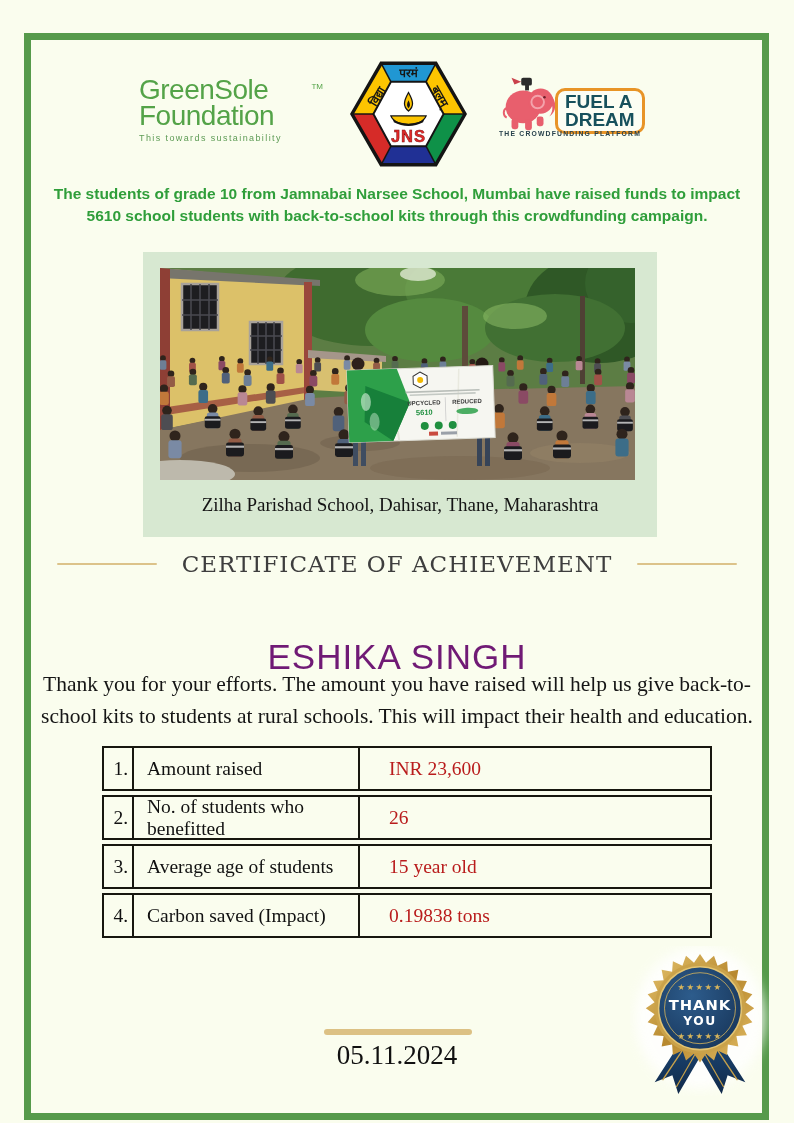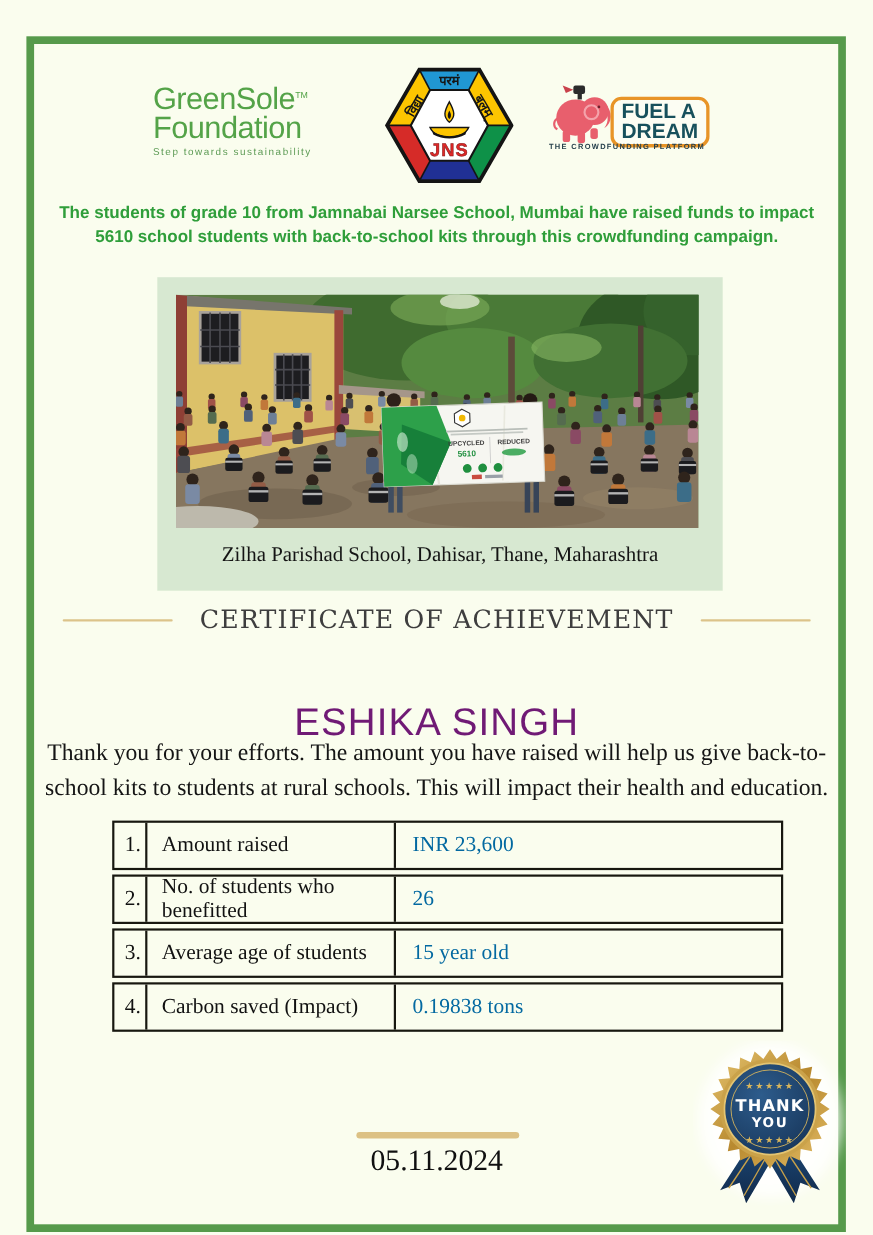--- a/index.html
+++ b/index.html
@@ -4,21 +4,21 @@
 <style>
   html,body{margin:0;padding:0;background:#fff;}
   .page{position:relative;width:794px;height:1123px;background:#fafdee;overflow:hidden;
         font-family:"Liberation Serif",serif;}
   .frame{position:absolute;left:24px;top:33px;width:745px;height:1087px;box-sizing:border-box;
          border:7px solid #569a4b;}
 
   
   .gs{position:absolute;left:139px;top:74px;width:150px;color:#54a348;font-family:"Liberation Sans",sans-serif;}
   .gs-name{font-size:28px;line-height:26px;letter-spacing:-0.5px;}
-  .gs-tm{font-size:8px;vertical-align:super;letter-spacing:0;}
+  .gs-tm{font-size:8px;vertical-align:super;letter-spacing:0;margin-left:43px;}
   .gs-tagline{font-size:9px;letter-spacing:1.4px;color:#5d9b55;margin-top:4px;white-space:nowrap;}
   .jns{position:absolute;left:350px;top:57px;width:117px;height:114px;}
   .fad{position:absolute;left:497px;top:70px;width:146px;height:72px;font-family:"Liberation Sans",sans-serif;}
   .fad-ele{position:absolute;left:0;top:4px;}
   .fad-box{position:absolute;left:58px;top:18px;border:3.5px solid #e89427;border-radius:10px;
            padding:2px 7px;color:#17505c;font-weight:800;font-size:19px;line-height:18px;background:#fcfdf3;}
   .fad-tagline{position:absolute;left:0;top:60px;width:146px;text-align:center;font-size:6.8px;
                letter-spacing:1.2px;font-weight:700;color:#27414c;white-space:nowrap;}
 
   .intro{position:absolute;left:52px;top:183px;width:690px;text-align:center;
@@ -38,21 +38,21 @@
              font-family:"Liberation Sans",sans-serif;font-size:35px;letter-spacing:1px;color:#701a75;margin-top:24px;}
   .message{position:absolute;left:40px;top:668px;width:714px;text-align:center;
            font-size:21.5px;line-height:32px;color:#151515;}
 
   .itable{position:absolute;left:102px;top:746px;width:610px;}
   .irow{display:flex;box-sizing:border-box;height:45px;border:2px solid #17170f;margin-bottom:4px;background:transparent;}
   .c-num{width:30px;border-right:2px solid #17170f;display:flex;align-items:center;justify-content:flex-end;
          padding-right:4px;box-sizing:border-box;font-size:19.5px;color:#111;}
   .c-label{width:226px;border-right:2px solid #17170f;display:flex;align-items:center;
            padding-left:13px;box-sizing:border-box;font-size:19.5px;color:#111;}
-  .c-value{flex:1;display:flex;align-items:center;padding-left:15px;box-sizing:border-box;font-size:19.5px;color:#0369a1;}
+  .c-value{flex:1;display:flex;align-items:center;padding-left:29px;box-sizing:border-box;font-size:19.5px;color:#b91c1c;}
 
   .badge{position:absolute;left:630px;top:946px;width:140px;height:150px;z-index:5;}
   .badge text{font-family:"DejaVu Sans",sans-serif;}
   .b-thank{font-size:15px;font-weight:700;fill:#ffffff;letter-spacing:1px;}
   .b-you{font-size:12.5px;font-weight:700;fill:#ffffff;letter-spacing:1.5px;}
   .b-stars{font-size:8.5px;fill:#d9b65c;letter-spacing:1.5px;}
 
   .date-line{position:absolute;left:324px;top:1029px;width:148px;height:6px;border-radius:3px;background:#dcc184;}
   .date-text{position:absolute;left:0;top:1040px;width:794px;text-align:center;font-size:27px;color:#101010;}
 
@@ -63,21 +63,21 @@
 </style>
 </head>
 <body>
 
 <div class="page">
   <div class="frame"></div>
 
   <div class="gs">
     <div class="gs-name"><span>GreenSole</span><span class="gs-tm">TM</span></div>
     <div class="gs-name">Foundation</div>
-    <div class="gs-tagline">Step towards sustainability</div>
+    <div class="gs-tagline">This towards sustainability</div>
   </div>
 
   <svg class="jns" viewBox="0 0 120 116">
     <polygon points="32,6 88,6 78,25 42,25" fill="#2097d3"></polygon>
     <polygon points="88,6 118,58 96,58 78,25" fill="#fdc500"></polygon>
     <polygon points="118,58 88,110 78,91 96,58" fill="#0e9148"></polygon>
     <polygon points="88,110 32,110 42,91 78,91" fill="#203095"></polygon>
     <polygon points="32,110 2,58 24,58 42,91" fill="#d62b28"></polygon>
     <polygon points="2,58 32,6 42,25 24,58" fill="#fdc500"></polygon>
     <polygon points="24,58 42,25 78,25 96,58 78,91 42,91" fill="#ffffff" stroke="#141414" stroke-width="2"></polygon>

